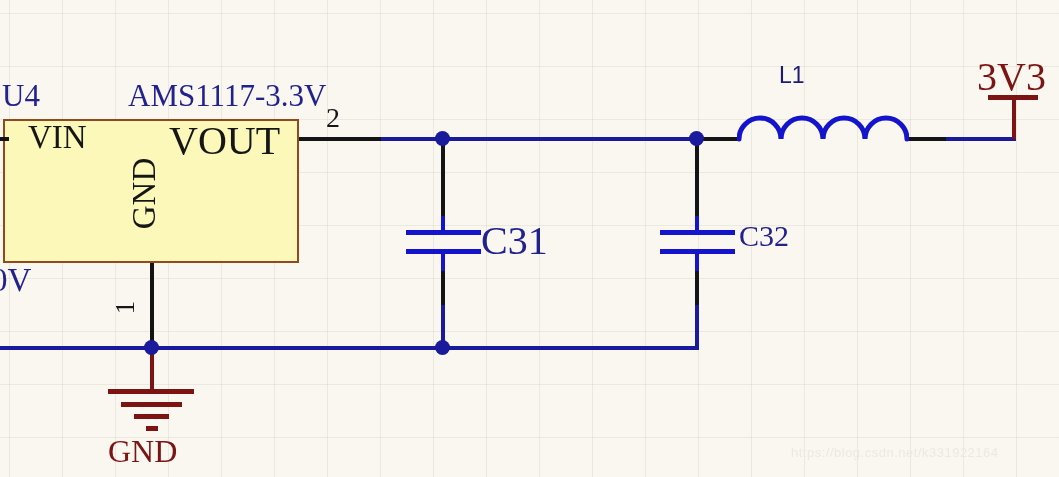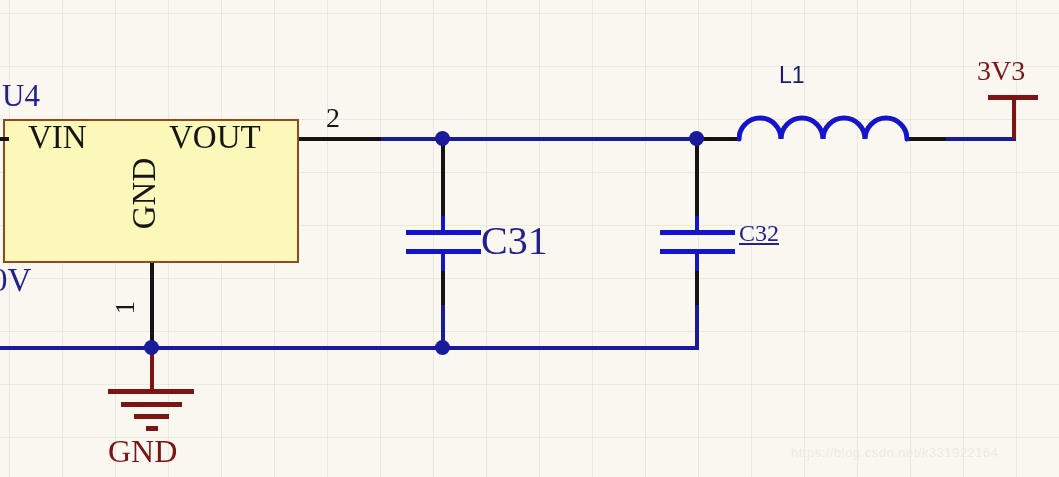--- a/index.html
+++ b/index.html
@@ -45,22 +45,23 @@
 <body>
 
 <div id="canvas">
 
   <div class="wire" style="left:380px;top:137px;width:319px;height:4px;"></div>
   <div class="wire" style="left:945px;top:137px;width:71px;height:4px;"></div>
   <div class="wire" style="left:0px;top:346px;width:699px;height:4px;"></div>
 
   <div id="reg-body"></div>
   <div class="lbl serif navy" style="left:2px;top:80px;font-size:31px;">U4</div>
+  <div class="lbl serif navy" style="left:128px;top:80px;font-size:31px;">AMS1117-3.3V</div>
   <div class="lbl serif black" style="left:28px;top:121px;font-size:33px;">VIN</div>
-  <div class="lbl serif black" style="left:169px;top:121px;font-size:33px;">VOUT</div>
+  <div class="lbl serif black" style="left:169px;top:121px;font-size:40px;">VOUT</div>
   <div class="abs vcenter" style="left:111px;top:151px;width:68px;height:84px;">
     <span class="rot270 serif black" style="font-size:33px;white-space:nowrap;">GND</span>
   </div>
 
   <div class="pinwire" style="left:0px;top:137px;width:9px;height:4px;"></div>
   <div class="pinwire" style="left:299px;top:137px;width:82px;height:4px;"></div>
   <div class="pinwire" style="left:150px;top:263px;width:4px;height:83px;"></div>
   <div class="lbl serif black" style="left:326px;top:104px;font-size:28px;">2</div>
   <div class="abs vcenter" style="left:110px;top:293px;width:32px;height:28px;">
     <span class="rot270 serif black" style="font-size:27px;">1</span>
@@ -77,32 +78,32 @@
   <div class="wire" style="left:441px;top:305px;width:4px;height:43px;"></div>
   <div class="lbl serif navy" style="left:481px;top:221px;font-size:40px;">C31</div>
 
   <div class="pinwire" style="left:695px;top:143px;width:4px;height:73px;"></div>
   <div class="symblue" style="left:695px;top:216px;width:4px;height:16px;"></div>
   <div class="symblue" style="left:660px;top:230px;width:75px;height:5px;"></div>
   <div class="symblue" style="left:660px;top:249px;width:75px;height:5px;"></div>
   <div class="symblue" style="left:695px;top:254px;width:4px;height:17px;"></div>
   <div class="pinwire" style="left:695px;top:271px;width:4px;height:34px;"></div>
   <div class="wire" style="left:695px;top:305px;width:4px;height:45px;"></div>
-  <div class="lbl serif navy" style="left:739px;top:221px;font-size:24px;text-decoration:underline;">C32</div>
+  <div class="lbl serif navy" style="left:739px;top:221px;font-size:30px;">C32</div>
 
   <div class="pinwire" style="left:699px;top:137px;width:40px;height:4px;"></div>
   <div class="pinwire" style="left:908px;top:137px;width:38px;height:4px;"></div>
   <svg class="abs" style="left:737px;top:112px;" width="172" height="30" viewBox="0 0 172 30">
     <path d="M 2 27 A 21 21 0 0 1 44 27 A 21 21 0 0 1 86 27 A 21 21 0 0 1 128 27 A 21 21 0 0 1 170 27" fill="none" stroke="#1414CC" stroke-width="5" stroke-linecap="round"></path>
   </svg>
   <div class="lbl sans" style="left:779px;top:64px;font-size:23px;color:#1B1B77;">L1</div>
 
   <div class="redbar" style="left:1012px;top:99px;width:4px;height:40px;"></div>
   <div class="redbar" style="left:988px;top:95px;width:50px;height:5px;"></div>
-  <div class="lbl serif darkred" style="left:977px;top:57px;font-size:28px;">3V3</div>
+  <div class="lbl serif darkred" style="left:977px;top:57px;font-size:40px;">3V3</div>
 
   <div class="redbar" style="left:150px;top:350px;width:4px;height:39px;"></div>
   <div class="redbar" style="left:108px;top:389px;width:86px;height:5px;"></div>
   <div class="redbar" style="left:121px;top:402px;width:61px;height:5px;"></div>
   <div class="redbar" style="left:134px;top:414px;width:35px;height:5px;"></div>
   <div class="redbar" style="left:146px;top:426px;width:12px;height:5px;"></div>
   <div class="lbl serif darkred" style="left:108px;top:435px;font-size:32px;">GND</div>
 
   <div class="junction" style="left:435px;top:131px;"></div>
   <div class="junction" style="left:689px;top:131px;"></div>

